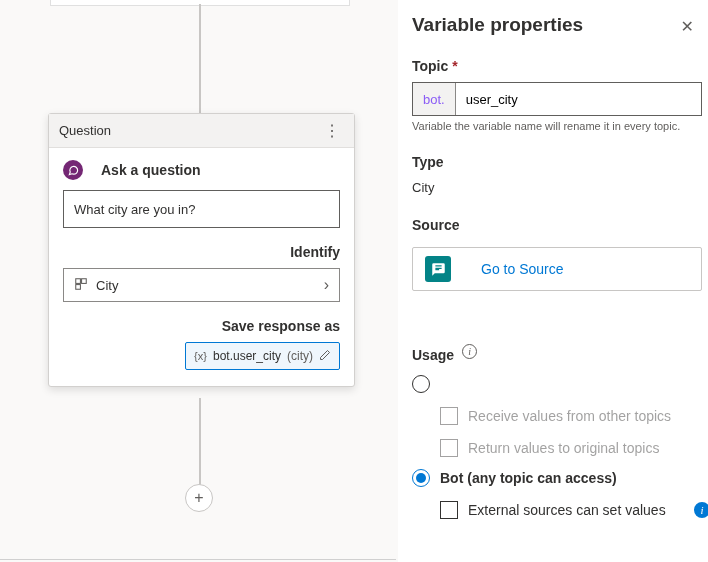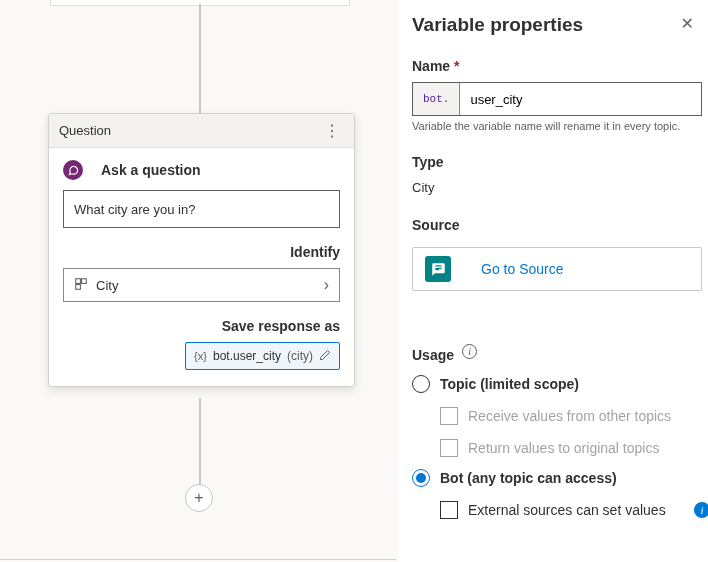--- a/index.html
+++ b/index.html
@@ -26,27 +26,27 @@
 .identify-box { width:100%; height:34px; border:1px solid #8a8886; display:flex; align-items:center; padding:0 10px; justify-content:space-between; font-size:13px; color:#323130; cursor:pointer; }
 .identify-left { display:flex; align-items:center; gap:8px; }
 .chevron { font-size:16px; color:#605e5c; font-weight:300;}
 .save-chip { display:inline-flex; align-items:center; gap:6px; height:28px; border:1px solid #0078d4; background:#eff6fc; padding:0 8px; font-size:12px; color:#323130; border-radius:2px; cursor:pointer; }
 .chip-x { color:#605e5c; font-size:11px; }
 .chip-type { color:#605e5c; }
 .chip-edit { color:#605e5c; font-size:12px; }
 
 
 .panel { position:absolute; left:398px; top:0; width:310px; height:562px; background:#fff; padding: 14px 0 0 14px; }
-.panel-header { display:flex; justify-content:space-between; align-items:flex-start; padding-right:14px;}
+.panel-header { display:flex; justify-content:space-between; align-items:flex-end; padding-right:14px;}
 .panel-title { font-size:19px; font-weight:600; color:#323130; }
 .close-x { font-size:16px; color:#605e5c; cursor:pointer; font-weight:300;}
 .p-label { font-size:14px; font-weight:600; color:#323130; margin-top:22px; }
 .req { color:#a4262c; }
 .name-row { display:flex; margin-top:8px; width:290px; border:1px solid #605e5c; height:34px; }
-.name-prefix { background:#f3f2f1; border-right:1px solid #8a8886; display:flex; align-items:center; padding:0 10px; font-size:11px; color:#4c1d95;font-family:Liberation Mono, monospace; }
+.name-prefix { background:#f3f2f1; border-right:1px solid #8a8886; display:flex; align-items:center; padding:0 10px; font-size:13px; color:#8b5cf6; }
 .name-input { flex:1; border:none; padding:0 10px; font-size:13px; outline:none; }
 .hint { font-size:11px; color:#605e5c; margin-top:4px; width:290px; }
 .p-value { font-size:13px; color:#323130; margin-top:10px; }
 .source-box { margin-top:14px; width:290px; height:44px; border:1px solid #c8c6c4; border-radius:2px; display:flex; align-items:center; padding:0 12px; gap:30px; cursor:pointer; }
 .src-icon { width:26px; height:26px; background:#038387; border-radius:3px; display:flex; align-items:center; justify-content:center; color:#fff; }
 .src-link { color:#0078d4; font-size:14px; }
 .usage-head { display:flex; align-items:center; gap:8px; margin-top:48px; }
 .info-circle { width:15px; height:15px; border-radius:50%; border:1px solid #605e5c; display:flex; align-items:center; justify-content:center; font-size:10px; color:#605e5c; font-style:italic; font-family:serif; }
 .radio-row { display:flex; align-items:center; gap:10px; margin-top:12px; }
 .radio { width:18px; height:18px; border-radius:50%; border:1.5px solid #323130; display:flex; align-items:center; justify-content:center; flex-shrink:0; }
@@ -120,21 +120,21 @@
   <div class="bottom-line"></div>
 </div>
 
 <div class="panel">
   <div class="panel-header">
     <div class="panel-title">Variable properties</div>
     <div class="close-x">✕</div>
   </div>
 
   <div class="p-label">
-    <span>Name</span>
+    <span>Topic</span>
     <span class="req"> *</span>
   </div>
   <div class="name-row">
     <div class="name-prefix">bot.</div>
     <input class="name-input" value="user_city" style="">
   </div>
   <div class="hint">Variable the variable name will rename it in every topic.</div>
 
   <div class="p-label">Type</div>
   <div class="p-value">City</div>
@@ -149,21 +149,20 @@
     <span class="src-link">Go to Source</span>
   </div>
 
   <div class="usage-head">
     <div class="p-label" style="margin-top:8px">Usage</div>
     <div class="info-circle">i</div>
   </div>
 
   <div class="radio-row">
     <div class="radio"></div>
-    <div class="radio-label">Topic (limited scope)</div>
   </div>
   <div class="sub-check disabled">
     <div class="chk"></div>
     <div class="chk-label">Receive values from other topics</div>
   </div>
   <div class="sub-check disabled">
     <div class="chk"></div>
     <div class="chk-label">Return values to original topics</div>
   </div>
 

